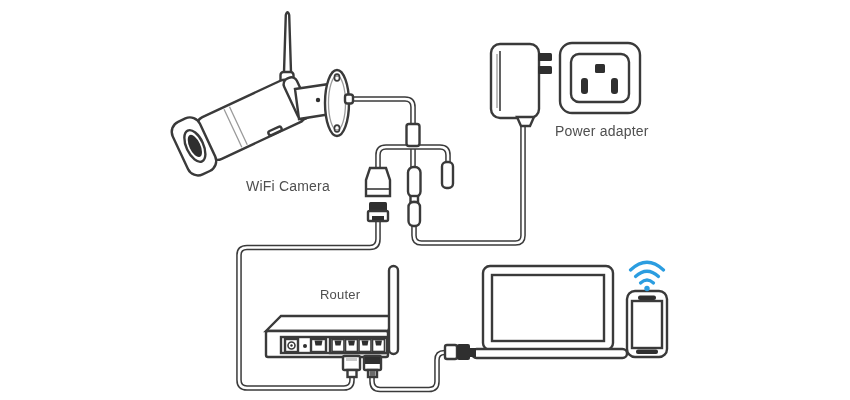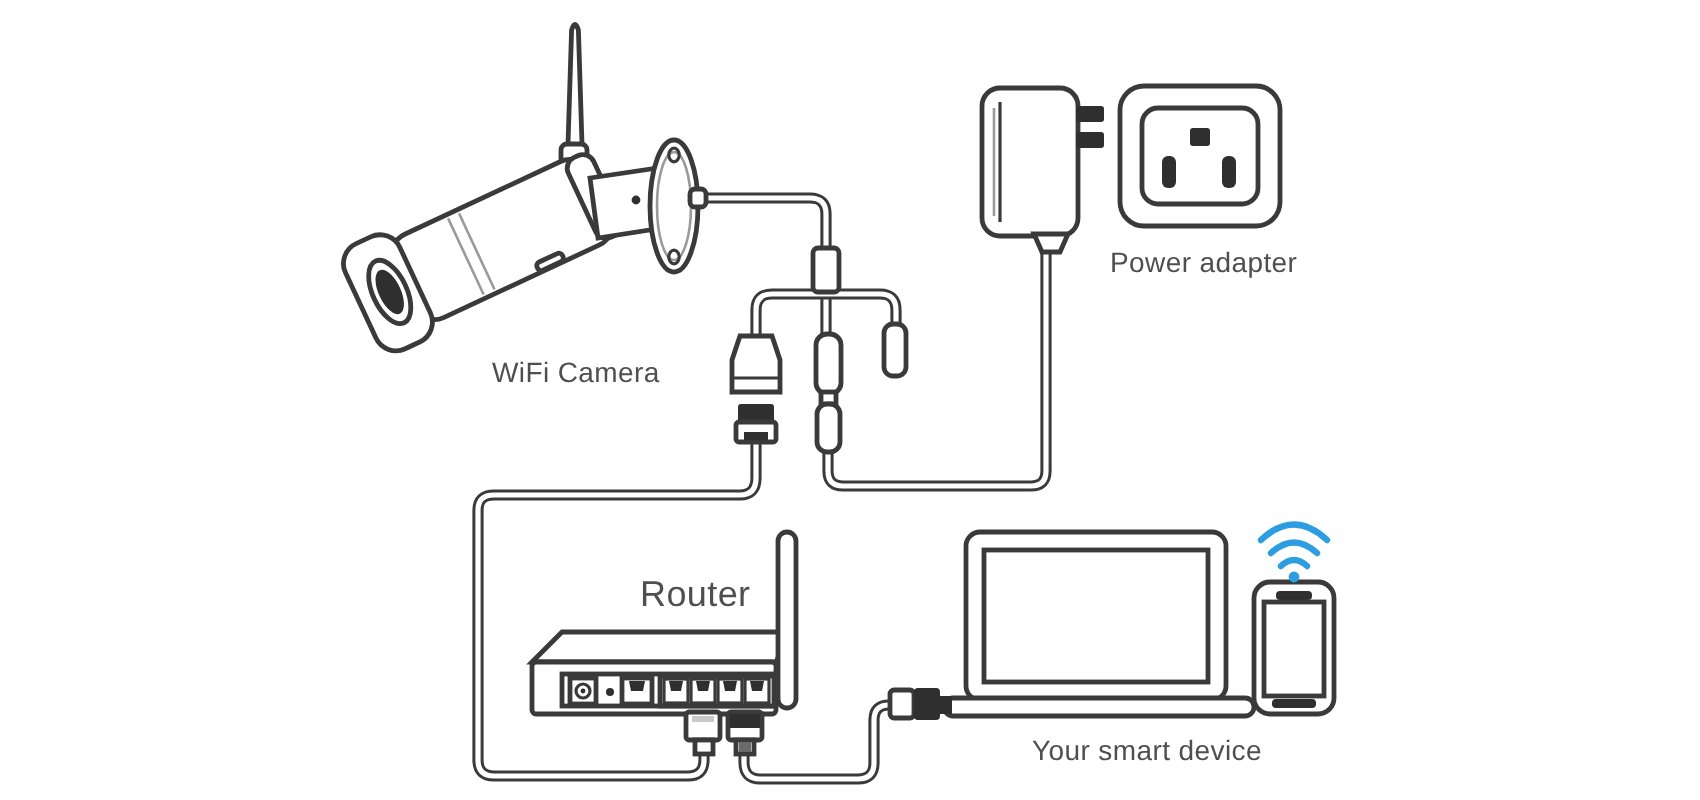--- a/index.html
+++ b/index.html
@@ -182,16 +182,15 @@
   <g>
     <circle cx="647" cy="288.5" r="2.7" fill="var(--wifi_blue,#2b9de0)"></circle>
     <path d="M640.5,283 Q647,277 653.5,283" class="wifi"></path>
     <path d="M635.5,276.5 Q647,266 658.5,276.5" class="wifi"></path>
     <path d="M630.5,270 Q647,254.5 663.5,270" class="wifi"></path>
   </g>
 </svg>
 
 <div class="label" style="left:246px;top:178px;text-align:center;">WiFi Camera</div>
 <div class="label" style="left:544px;top:123px;margin-left:11px;">Power adapter</div>
-<div class="label" style="left:320px;top:287px;font-size:18px;text-align:right;">Router</div>
-<div class="label" style="left:516px;top:367px;">Your smart device</div>
+<div class="label" style="left:320px;top:287px;font-size:13px;text-align:right;">Router</div>
 
 </div>
 
 </body></html>

